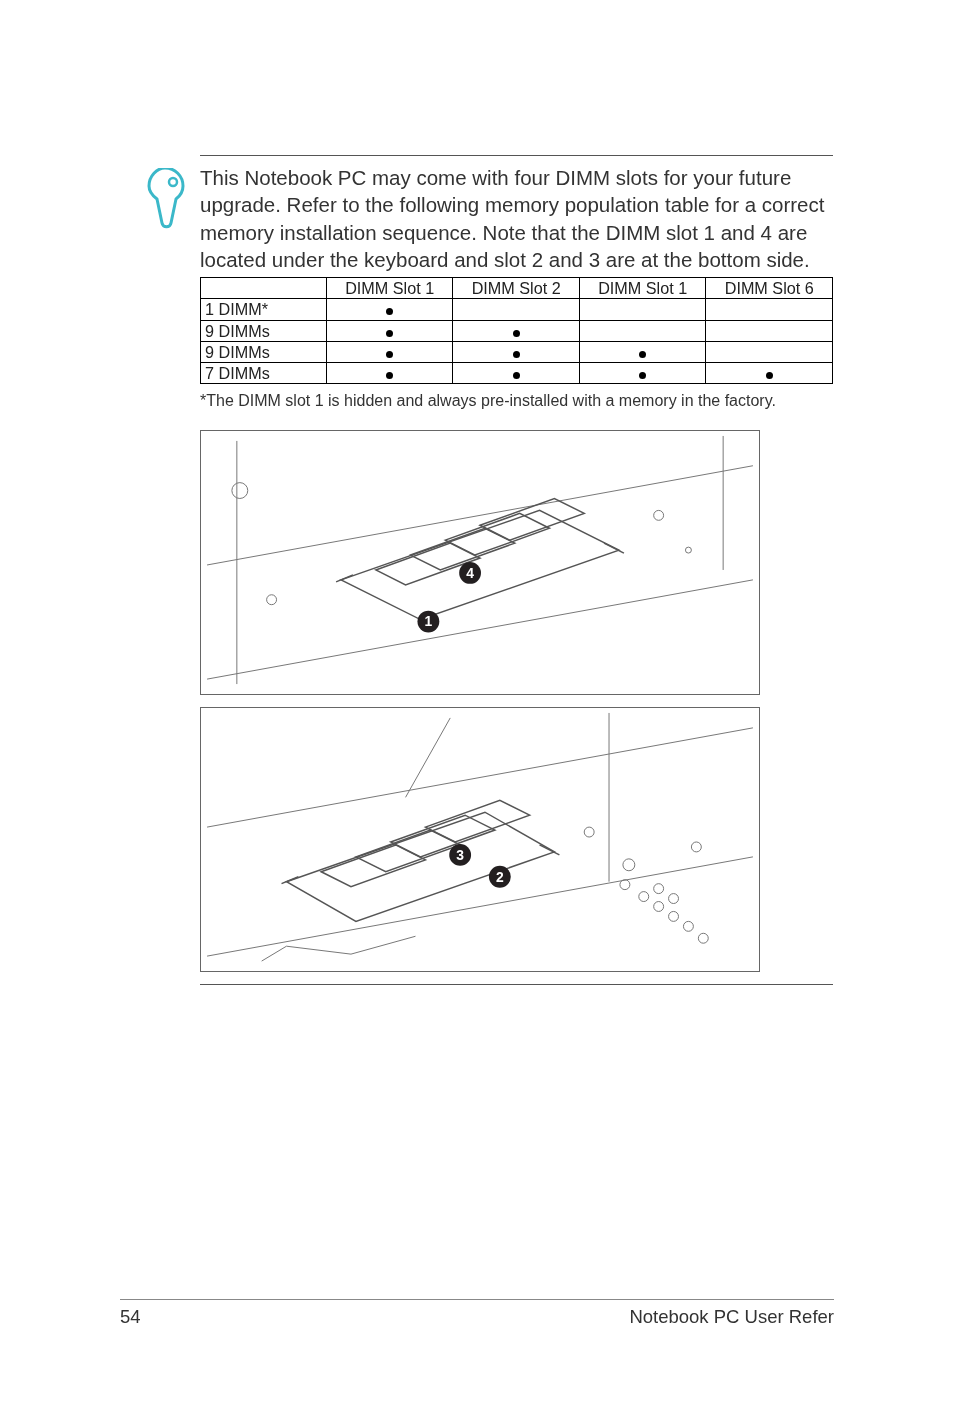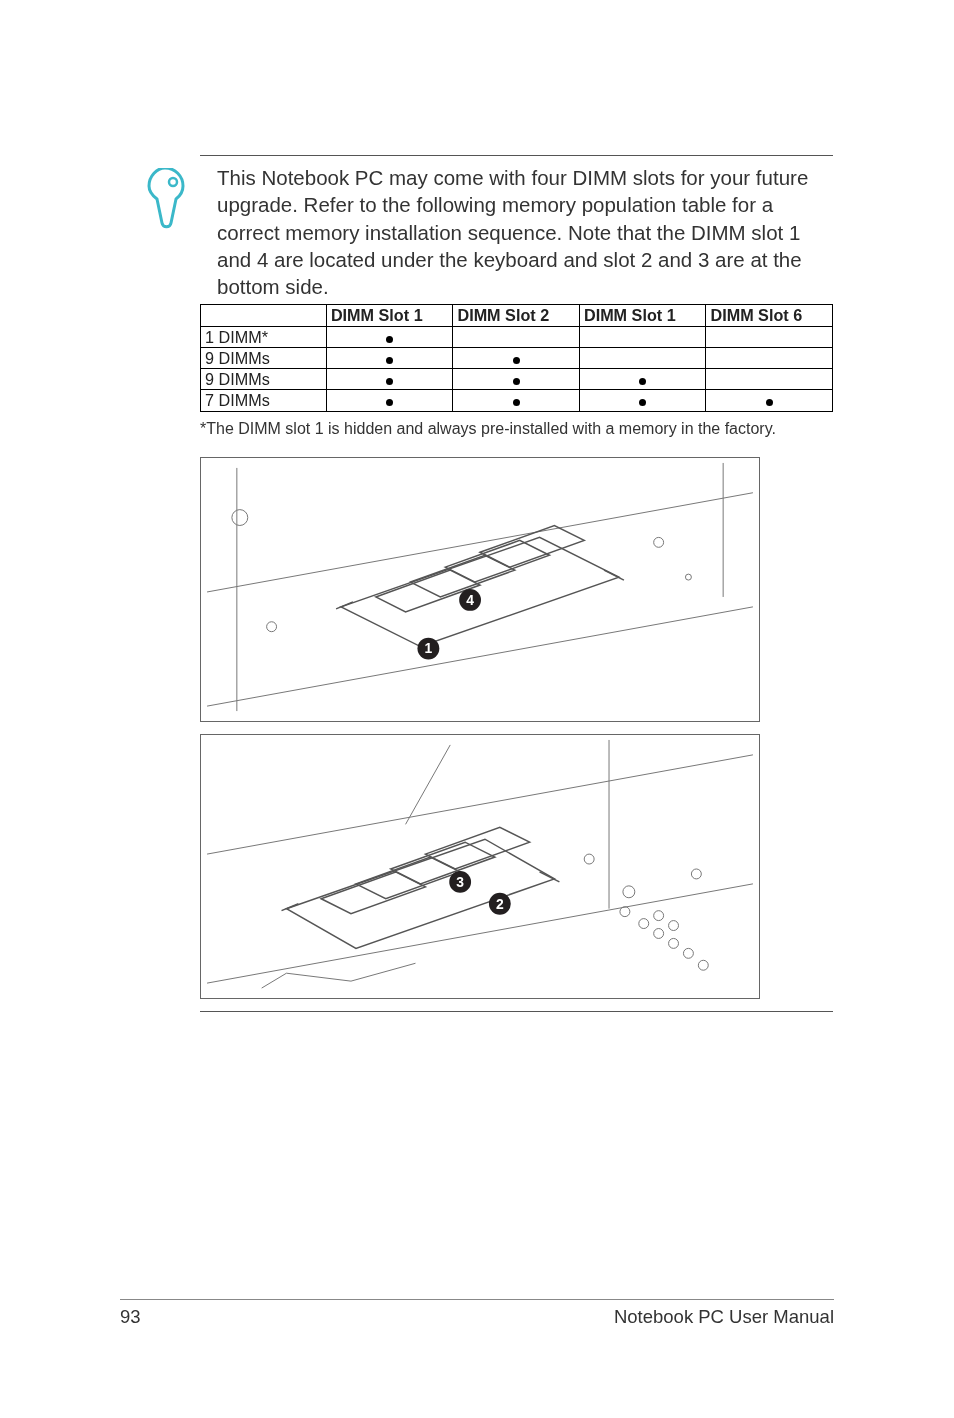--- a/index.html
+++ b/index.html
@@ -27,21 +27,20 @@
       border-top: 1px solid #555;
       margin-bottom: 8px;
       width: 633px;
     }
     .para {
       font-size: 20.5px;
       line-height: 1.33;
       color: #333;
       margin-bottom: 4px;
       font-weight: 400;
-      margin-left: 17px;
     }
     table.memtable {
       width: 100%;
       border-collapse: collapse;
       margin-top: 2px;
       margin-bottom: 6px;
     }
     table.memtable th, table.memtable td {
       border: 1px solid #000;
       font-size: 16.2px;
@@ -49,22 +48,22 @@
       padding: 0px 4px;
       line-height: 1.25;
       font-weight: 400;
       height: 20px;
     }
     table.memtable td.rowlabel {
       text-align: left;
       width: 129px;
     }
     table.memtable th {
-      text-align: left;
-      font-weight: 700;
+      text-align: center;
+      font-weight: 400;
     }
     table.memtable td.cell {
       text-align: center;
       width: 130px;
     }
     .dot {
       display: inline-block;
       width: 7px; height: 7px;
       border-radius: 50%;
       background: #000;
@@ -243,15 +242,15 @@
       <circle cx="300" cy="170" r="11" fill="#231f20"></circle>
       <text x="300" y="175" text-anchor="middle" font-size="14" font-weight="bold" fill="#fff" font-family="Arial">2</text>
     </svg>
   </div>
 
 </div>
 
 <hr class="mid-divider">
 
 <div class="footer">
-  <span class="page-num">93</span>
-  <span class="footer-text">Notebook PC User Manual</span>
+  <span class="page-num">54</span>
+  <span class="footer-text">Notebook PC User Refer</span>
 </div>
 
 </body></html>

